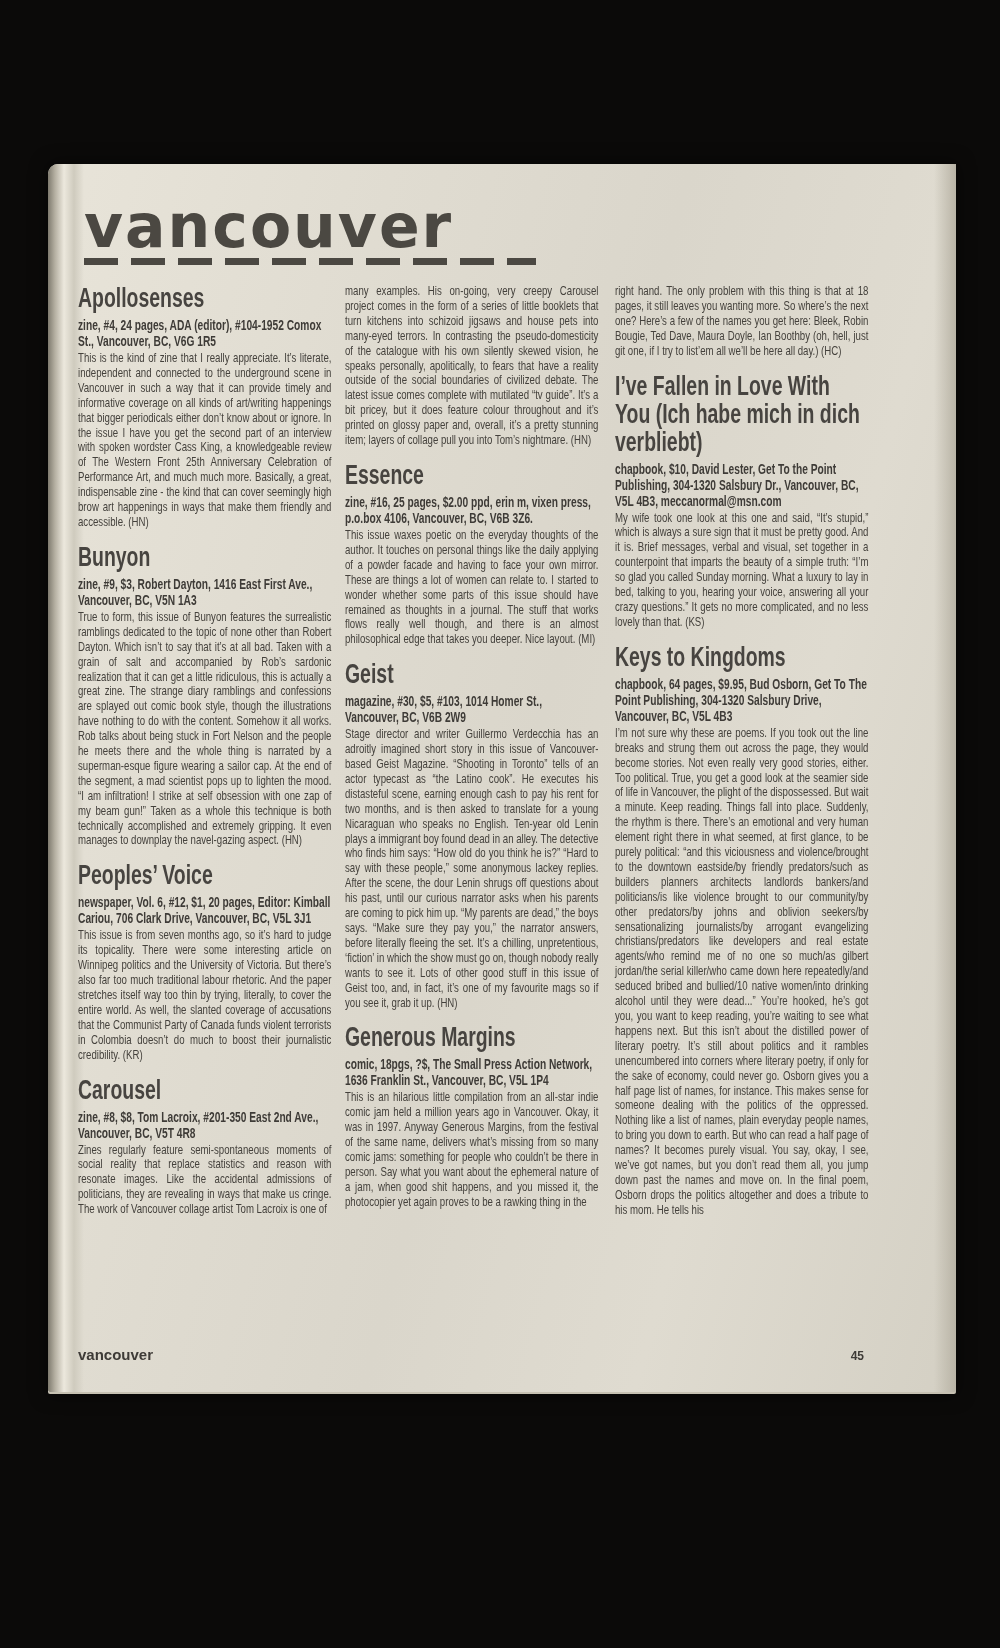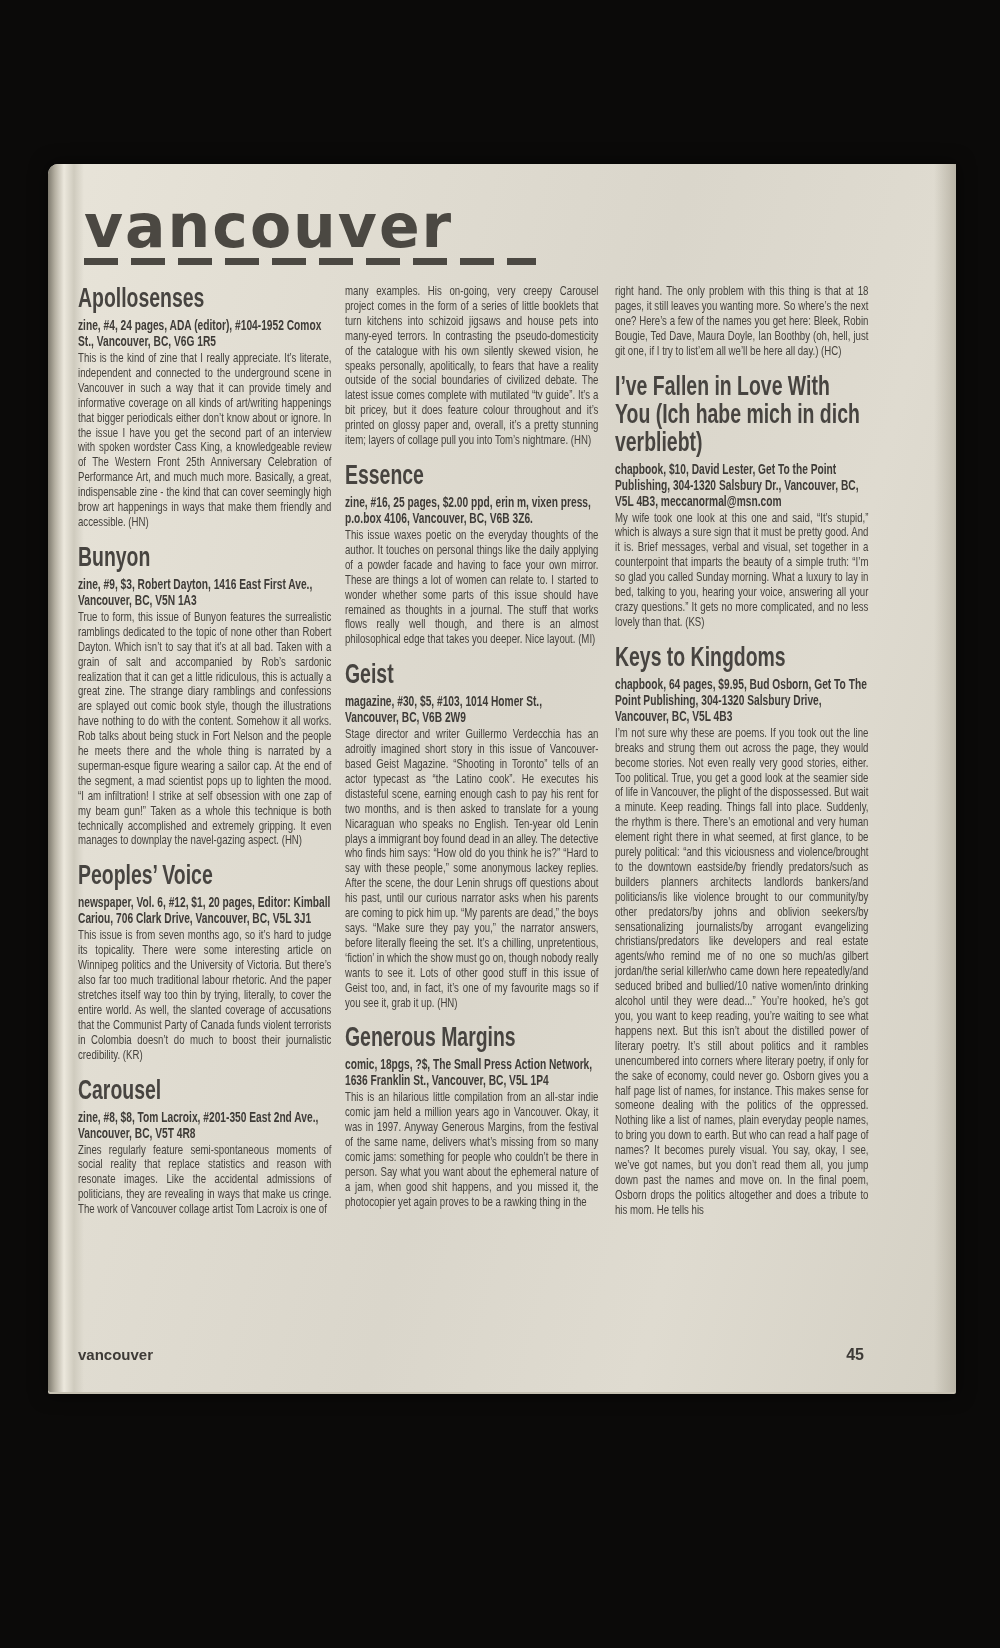--- a/index.html
+++ b/index.html
@@ -59,21 +59,21 @@
   .review .body{
     margin:0;font-size:13.4px;line-height:14.9px;
     text-align:justify;color:#44413c;
   }
   .cont{margin-bottom:2px;}
   .page-footer{
     position:absolute;left:30px;top:1182px;width:786px;
     display:flex;justify-content:space-between;align-items:baseline;
   }
   .footer-label{font-weight:800;font-size:15px;color:#3e3b37;text-transform:lowercase;}
-  .footer-num{font-weight:800;font-size:16px;color:#3e3b37;}
+  .footer-num{font-weight:800;font-size:12px;color:#3e3b37;}
 </style>
 </head>
 <body>
 
 <div class="page">
 
   <header class="masthead">
     <h1 class="city-title">vancouver</h1>
     <div class="dash-rule"></div>
   </header>

